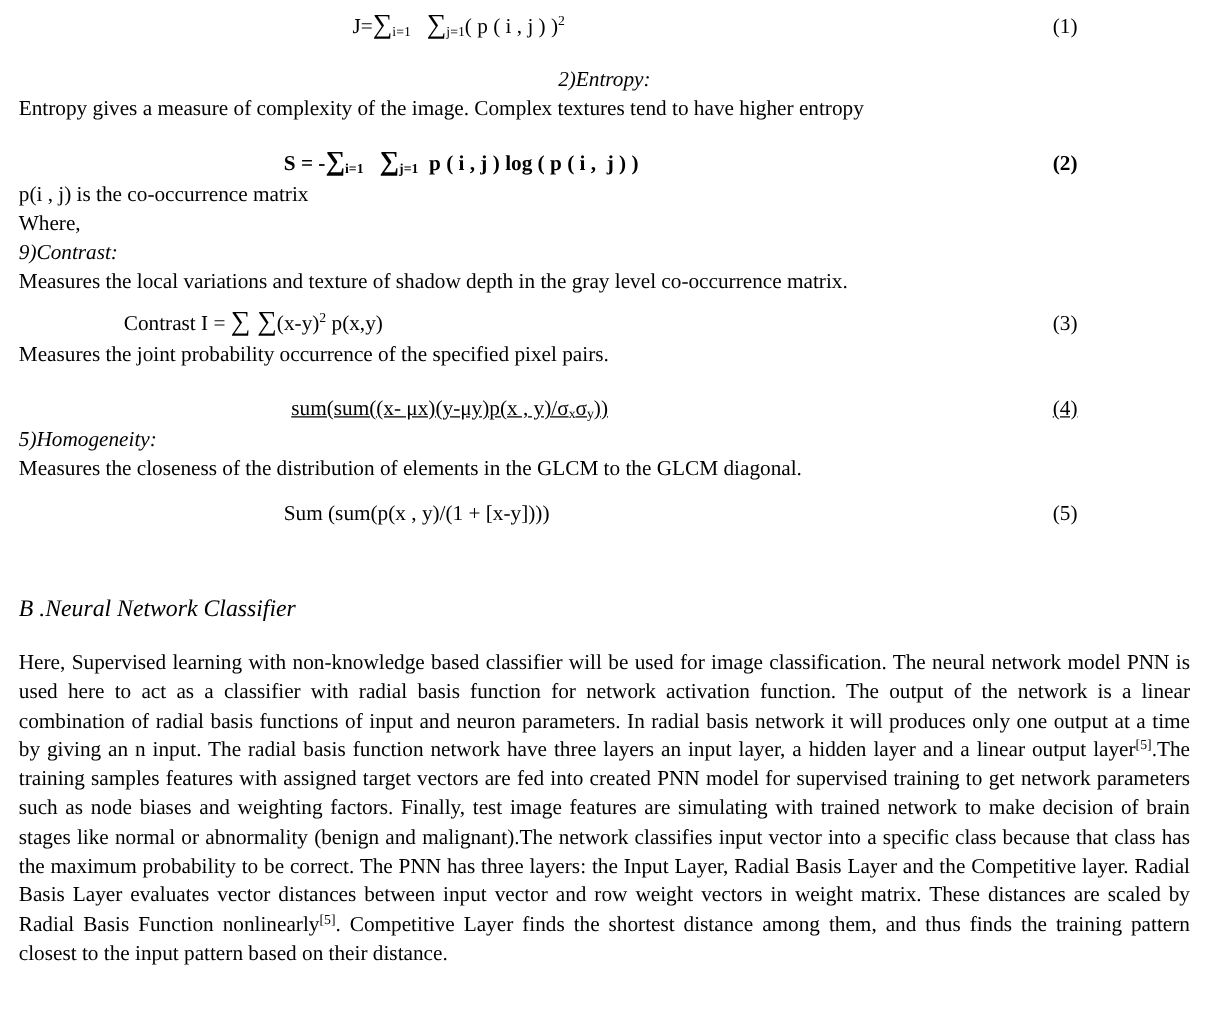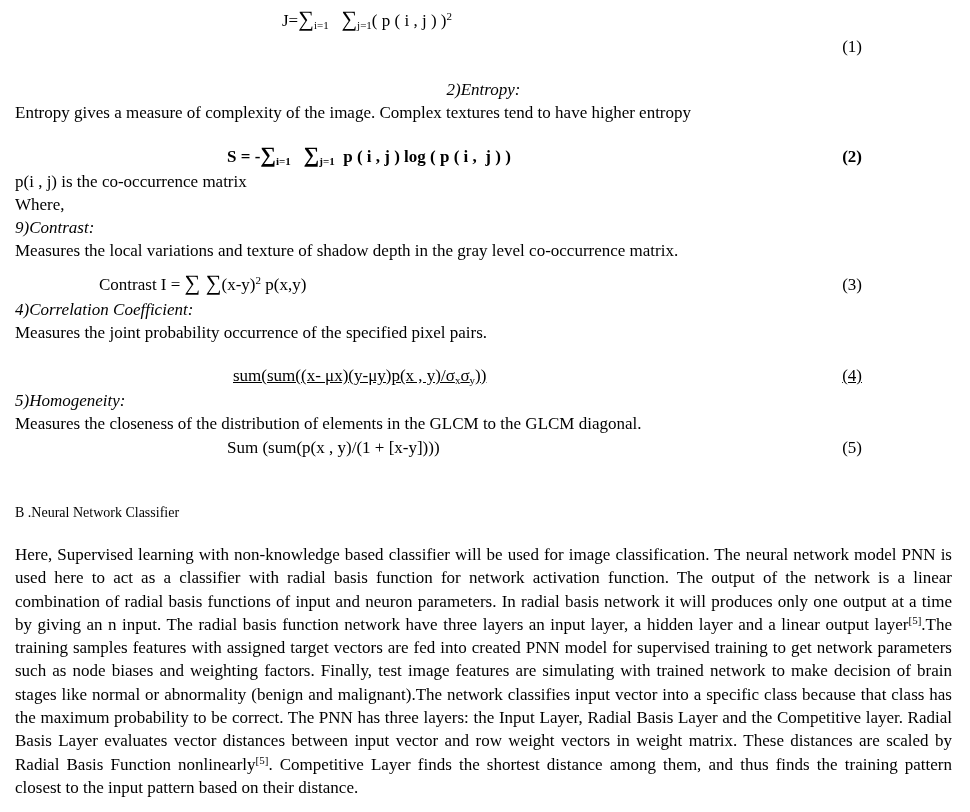--- a/index.html
+++ b/index.html
@@ -49,30 +49,31 @@
     line-height: 23px;
   }
   .body-line {
     line-height: 23px;
   }
   .ind-eq1 { margin-left: 267px; }
   .ind-eq2 { margin-left: 212px; }
   .ind-eq3 { margin-left: 84px; }
   .ind-eq4 { margin-left: 218px; }
   .ind-eq5 { margin-left: 212px; }
-  .mt-eq1 { margin-top: 2px; flex-direction: column; }
+  .mt-eq1 { margin-top: 2px; }
   .mt-entropy { margin-top: 18px; text-align: center; }
   .mt-eq2 { margin-top: 20px; font-weight: bold; }
   .mt-eq3 { margin-top: 10px; }
   .mt-eq4 { margin-top: 19px; text-decoration: underline; }
-  .mt-eq5 { margin-top: 0; }
+  .mt-eq5 { margin-top: 12px; }
   .subsection-title {
-    font-size: 14px;
+    font-style: italic;
+    font-size: 19px;
     line-height: 24px;
-    margin-top: 40px;
+    margin-top: 52px;
   }
   .paragraph {
     margin-top: 18px;
     line-height: 23.3px;
     text-align: justify;
   }
 </style>
 </head>
 <body>
 
@@ -94,21 +95,20 @@
   <div class="body-line">p(i , j) is the co-occurrence matrix</div>
   <div class="body-line">Where,</div>
   <div class="sec-heading">9)Contrast:</div>
   <div class="body-line">Measures the local variations and texture of shadow depth in the gray level co-occurrence matrix.</div>
 
   <div class="eq-row mt-eq3">
     <span class="eq-body ind-eq3"><span>Contrast I = </span><span class="sigma">∑ ∑</span><span>(x-y)</span><sup>2</sup><span> p(x,y)</span></span>
     <span class="eq-num">(3)</span>
   </div>
 
-  <div class="sec-heading">4)Correlation Coefficient:</div>
   <div class="body-line">Measures the joint probability occurrence of the specified pixel pairs.</div>
 
   <div class="eq-row mt-eq4">
     <span class="eq-body ind-eq4"><span>sum(sum((x- μx)(y-μy)p(x , y)/σ</span><sub>x</sub><span>σ</span><sub>y</sub><span>))</span></span>
     <span class="eq-num">(4)</span>
   </div>
 
   <div class="sec-heading">5)Homogeneity:</div>
   <div class="body-line">Measures the closeness of the distribution of elements in the GLCM to the GLCM diagonal.</div>
 

